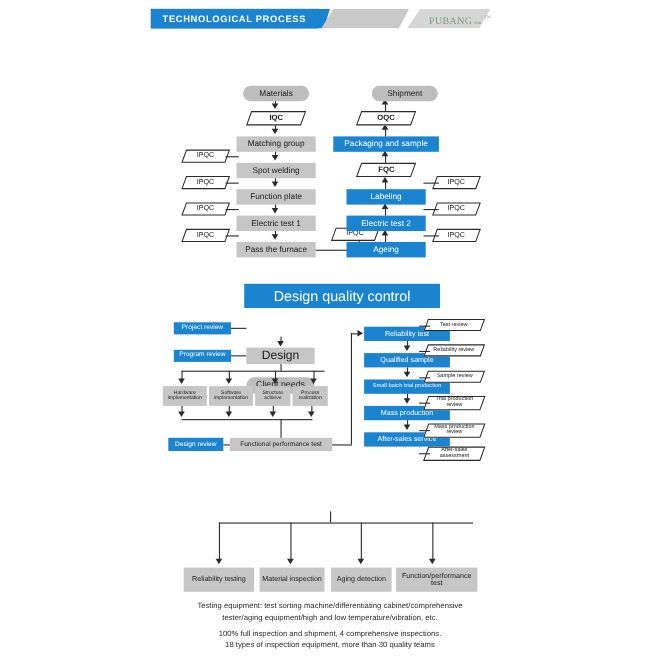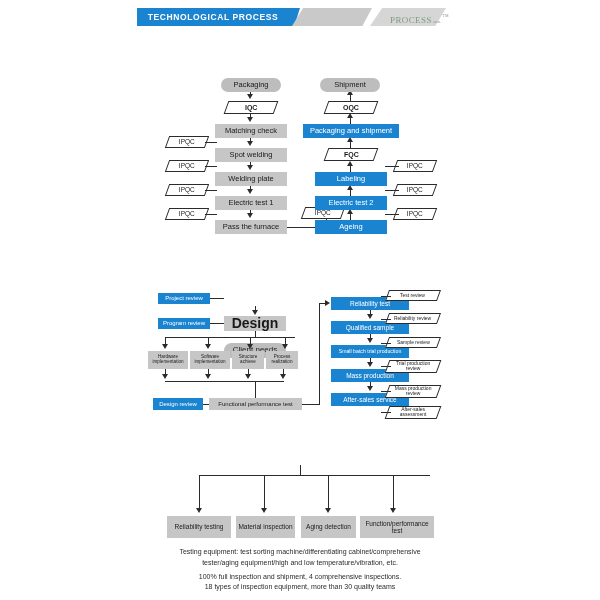--- a/index.html
+++ b/index.html
@@ -93,43 +93,43 @@
 
   <div class="banner">
     <div class="banner-blue">
       <span class="btxt">TECHNOLOGICAL PROCESS</span>
     </div>
     <div class="banner-tail"></div>
     <div class="banner-gray1"></div>
     <div class="banner-gray2"></div>
   </div>
   <div class="logo">
-    <span class="l-main">PROCESS</span><span class="l-sub">sun.</span><span class="l-tm">TM</span>
+    <span class="l-main">PUBANG</span><span class="l-sub">sun.</span><span class="l-tm">TM</span>
   </div>
 
 
-  <div class="node n-round" style="left:221px;top:78px;width:60px;height:14px;font-size:7.5px;">Packaging</div>
+  <div class="node n-round" style="left:221px;top:78px;width:60px;height:14px;font-size:7.5px;">Materials</div>
   <div class="arr arr-d" style="left:247px;top:94px;"></div>
   <div class="ln ln-v" style="left:250px;top:92px;height:5px;"></div>
 
   <div class="para" style="left:226px;top:101px;width:50px;height:13px;font-size:7px;font-weight:bold;">
       <span>IQC</span>
     </div>
   <div class="ln ln-v" style="left:250px;top:114px;height:5px;"></div>
   <div class="arr arr-d" style="left:247px;top:117px;"></div>
 
-  <div class="node n-gray" style="left:215px;top:124px;width:72px;height:14px;font-size:7.5px;">Matching check</div>
+  <div class="node n-gray" style="left:215px;top:124px;width:72px;height:14px;font-size:7.5px;">Matching group</div>
   <div class="ln ln-v" style="left:250px;top:138px;height:6px;"></div>
   <div class="arr arr-d" style="left:247px;top:141px;"></div>
 
   <div class="node n-gray" style="left:215px;top:148px;width:72px;height:14px;font-size:7.5px;">Spot welding</div>
   <div class="ln ln-v" style="left:250px;top:162px;height:6px;"></div>
   <div class="arr arr-d" style="left:247px;top:165px;"></div>
 
-  <div class="node n-gray" style="left:215px;top:172px;width:72px;height:14px;font-size:7.5px;">Welding plate</div>
+  <div class="node n-gray" style="left:215px;top:172px;width:72px;height:14px;font-size:7.5px;">Function plate</div>
   <div class="ln ln-v" style="left:250px;top:186px;height:6px;"></div>
   <div class="arr arr-d" style="left:247px;top:189px;"></div>
 
   <div class="node n-gray" style="left:215px;top:196px;width:72px;height:14px;font-size:7.5px;">Electric test 1</div>
   <div class="ln ln-v" style="left:250px;top:210px;height:6px;"></div>
   <div class="arr arr-d" style="left:247px;top:213px;"></div>
 
   <div class="node n-gray" style="left:215px;top:220px;width:72px;height:14px;font-size:7.5px;">Pass the furnace</div>
 
   <div class="para" style="left:167px;top:136px;width:40px;height:12px;font-size:6.5px;">
@@ -170,59 +170,60 @@
   <div class="node n-blue" style="left:315px;top:172px;width:72px;height:14px;font-size:7.5px;">Labeling</div>
   <div class="ln ln-v" style="left:350px;top:165px;height:7px;"></div>
   <div class="arr arr-u" style="left:347px;top:161px;"></div>
 
   <div class="para" style="left:326px;top:148px;width:50px;height:13px;font-size:7px;font-weight:bold;">
       <span>FQC</span>
     </div>
   <div class="ln ln-v" style="left:350px;top:141px;height:7px;"></div>
   <div class="arr arr-u" style="left:347px;top:137px;"></div>
 
-  <div class="node n-blue" style="left:303px;top:124px;width:96px;height:14px;font-size:7.5px;">Packaging and shipment</div>
+  <div class="node n-blue" style="left:303px;top:124px;width:96px;height:14px;font-size:7.5px;">Packaging and sample</div>
   <div class="ln ln-v" style="left:350px;top:117px;height:7px;"></div>
   <div class="arr arr-u" style="left:347px;top:113px;"></div>
 
   <div class="para" style="left:326px;top:101px;width:50px;height:13px;font-size:7px;font-weight:bold;">
       <span>OQC</span>
     </div>
   <div class="ln ln-v" style="left:350px;top:94px;height:7px;"></div>
   <div class="arr arr-u" style="left:347px;top:90px;"></div>
 
-  <div class="node n-round" style="left:320px;top:78px;width:60px;height:14px;font-size:7.5px;">Shipment</div>
+  <div class="node n-round" style="left:338px;top:78px;width:60px;height:14px;font-size:7.5px;">Shipment</div>
 
   <div class="para" style="left:395px;top:160px;width:40px;height:12px;font-size:6.5px;">
       <span>IPQC</span>
     </div>
   <div class="ln ln-h" style="left:385px;top:166px;width:14px;"></div>
 
   <div class="para" style="left:395px;top:184px;width:40px;height:12px;font-size:6.5px;">
       <span>IPQC</span>
     </div>
   <div class="ln ln-h" style="left:385px;top:190px;width:14px;"></div>
 
   <div class="para" style="left:395px;top:208px;width:40px;height:12px;font-size:6.5px;">
       <span>IPQC</span>
     </div>
   <div class="ln ln-h" style="left:385px;top:214px;width:14px;"></div>
 
+  <div class="sec-title" style="left:222px;top:258px;width:178px;height:22px;">Design quality control</div>
 
   <div class="node n-blue" style="left:158px;top:293px;width:52px;height:11px;font-size:6px;">Project review</div>
   <div class="ln ln-h" style="left:210px;top:298px;width:14px;"></div>
 
   <div class="node n-blue" style="left:158px;top:318px;width:52px;height:11px;font-size:6px;">Program review</div>
   <div class="ln ln-h" style="left:210px;top:323px;width:14px;"></div>
 
   <div class="node n-round" style="left:224px;top:298px;width:62px;height:15px;font-size:8px;margin-top:45px;">Client needs</div>
   <div class="ln ln-v" style="left:255px;top:306px;height:6px;"></div>
   <div class="arr arr-d" style="left:252px;top:310px;"></div>
 
-  <div class="node n-gray" style="left:224px;top:316px;width:62px;height:15px;font-size:14px;font-weight:bold;">Design</div>
+  <div class="node n-gray" style="left:224px;top:316px;width:62px;height:15px;font-size:11px;">Design</div>
 
   <div class="ln ln-v" style="left:255px;top:331px;height:6px;"></div>
   <div class="ln ln-h" style="left:165px;top:337px;width:130px;"></div>
   <div class="ln ln-v" style="left:165px;top:337px;height:8px;"></div>
   <div class="arr arr-d" style="left:162px;top:344px;"></div>
   <div class="ln ln-v" style="left:208px;top:337px;height:8px;"></div>
   <div class="arr arr-d" style="left:205px;top:344px;"></div>
   <div class="ln ln-v" style="left:250px;top:337px;height:8px;"></div>
   <div class="arr arr-d" style="left:247px;top:344px;"></div>
   <div class="ln ln-v" style="left:285px;top:337px;height:8px;"></div>

